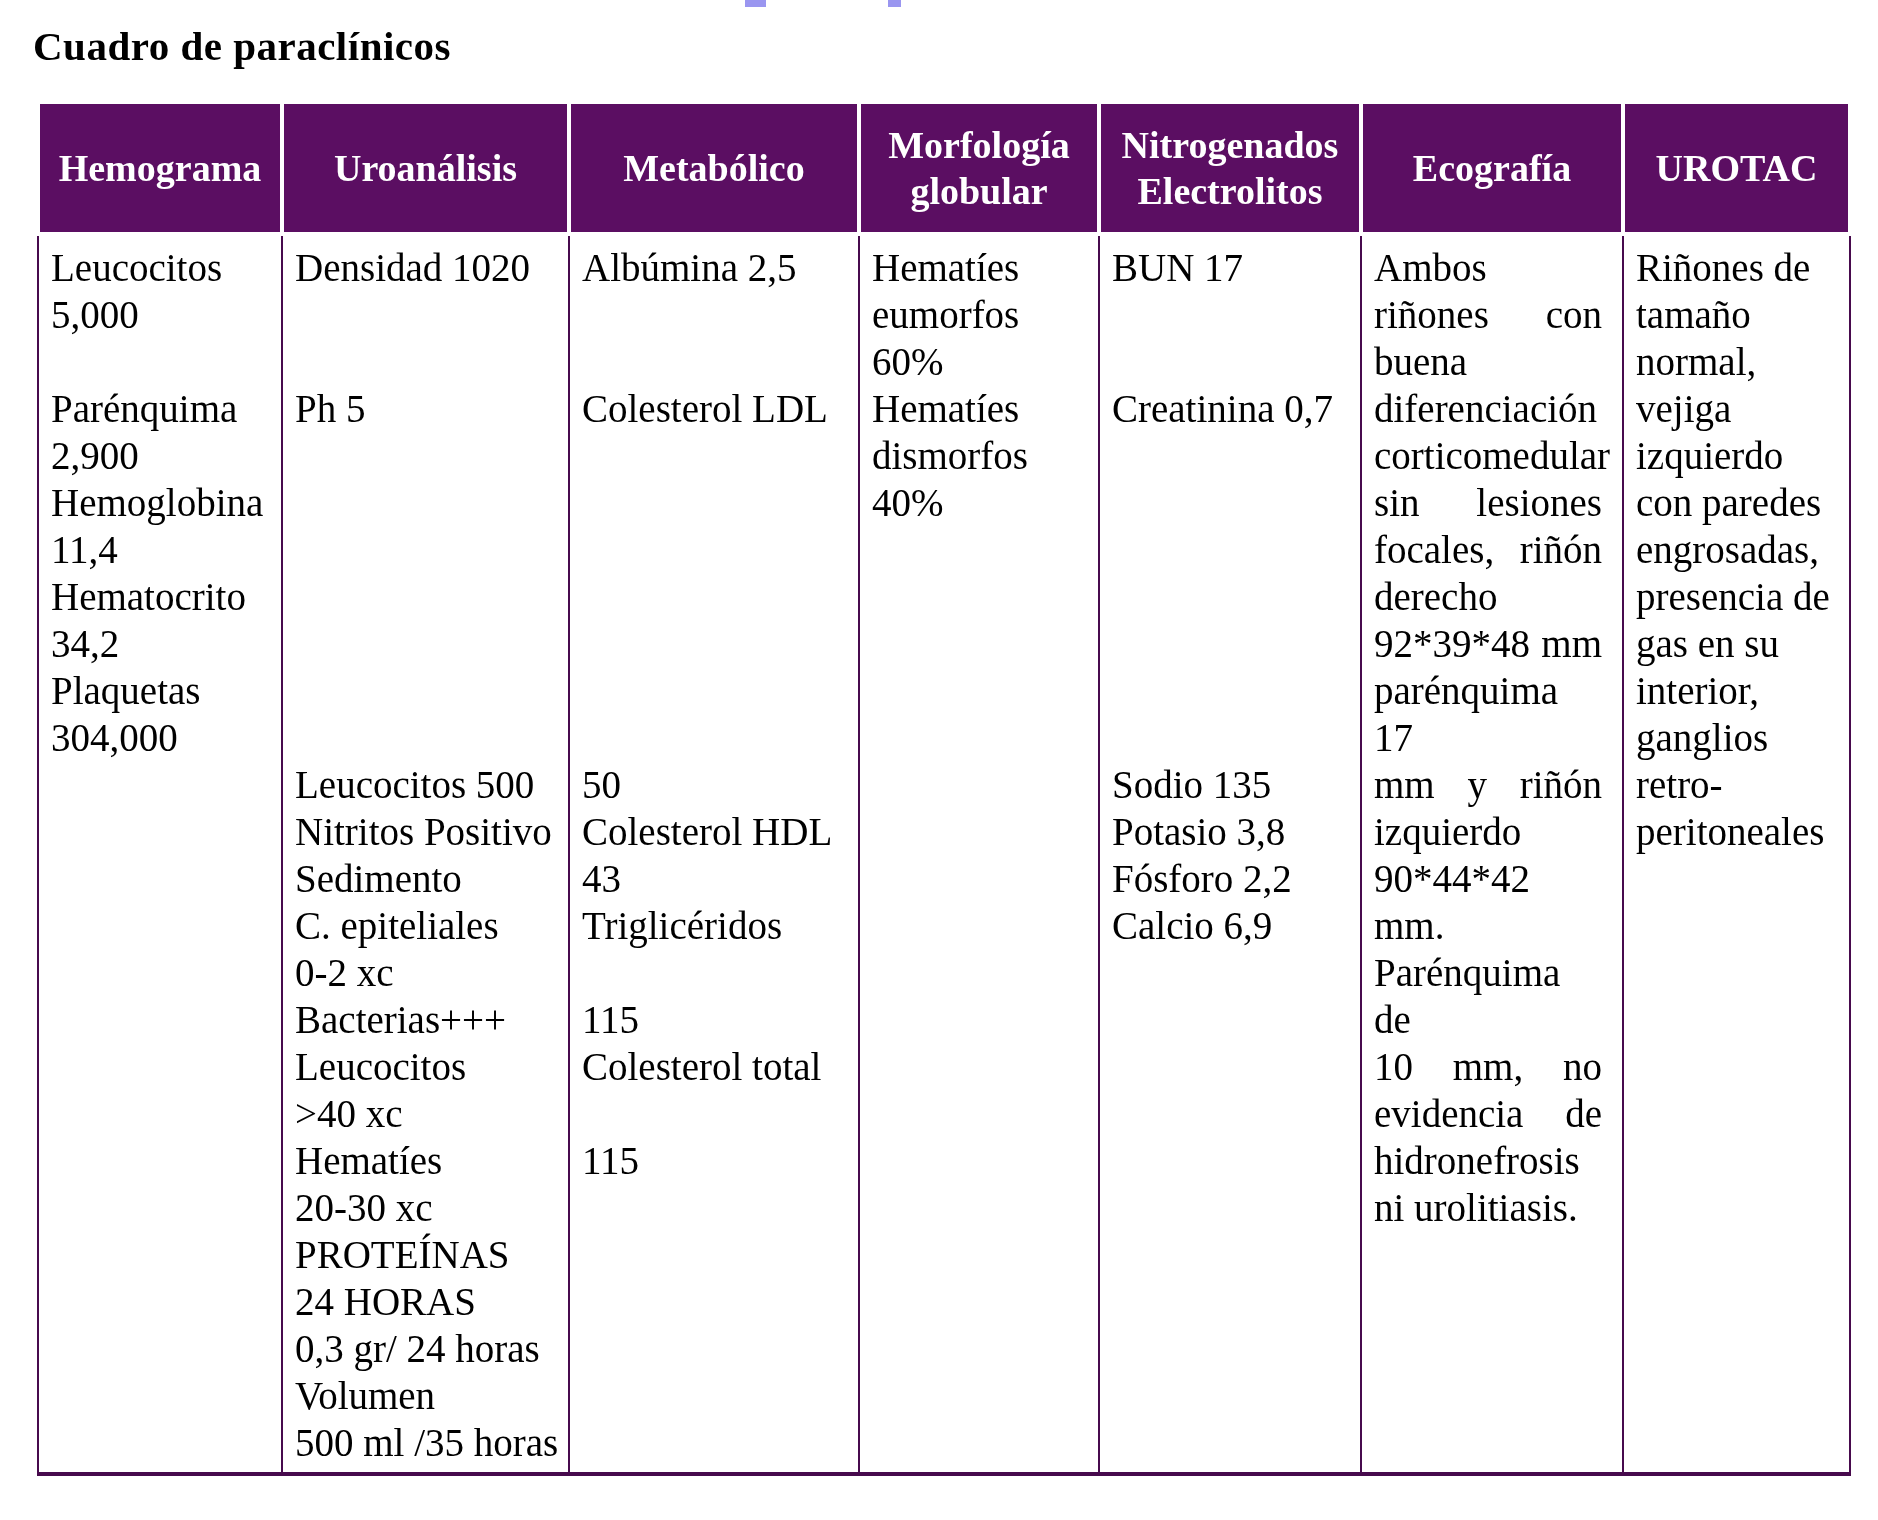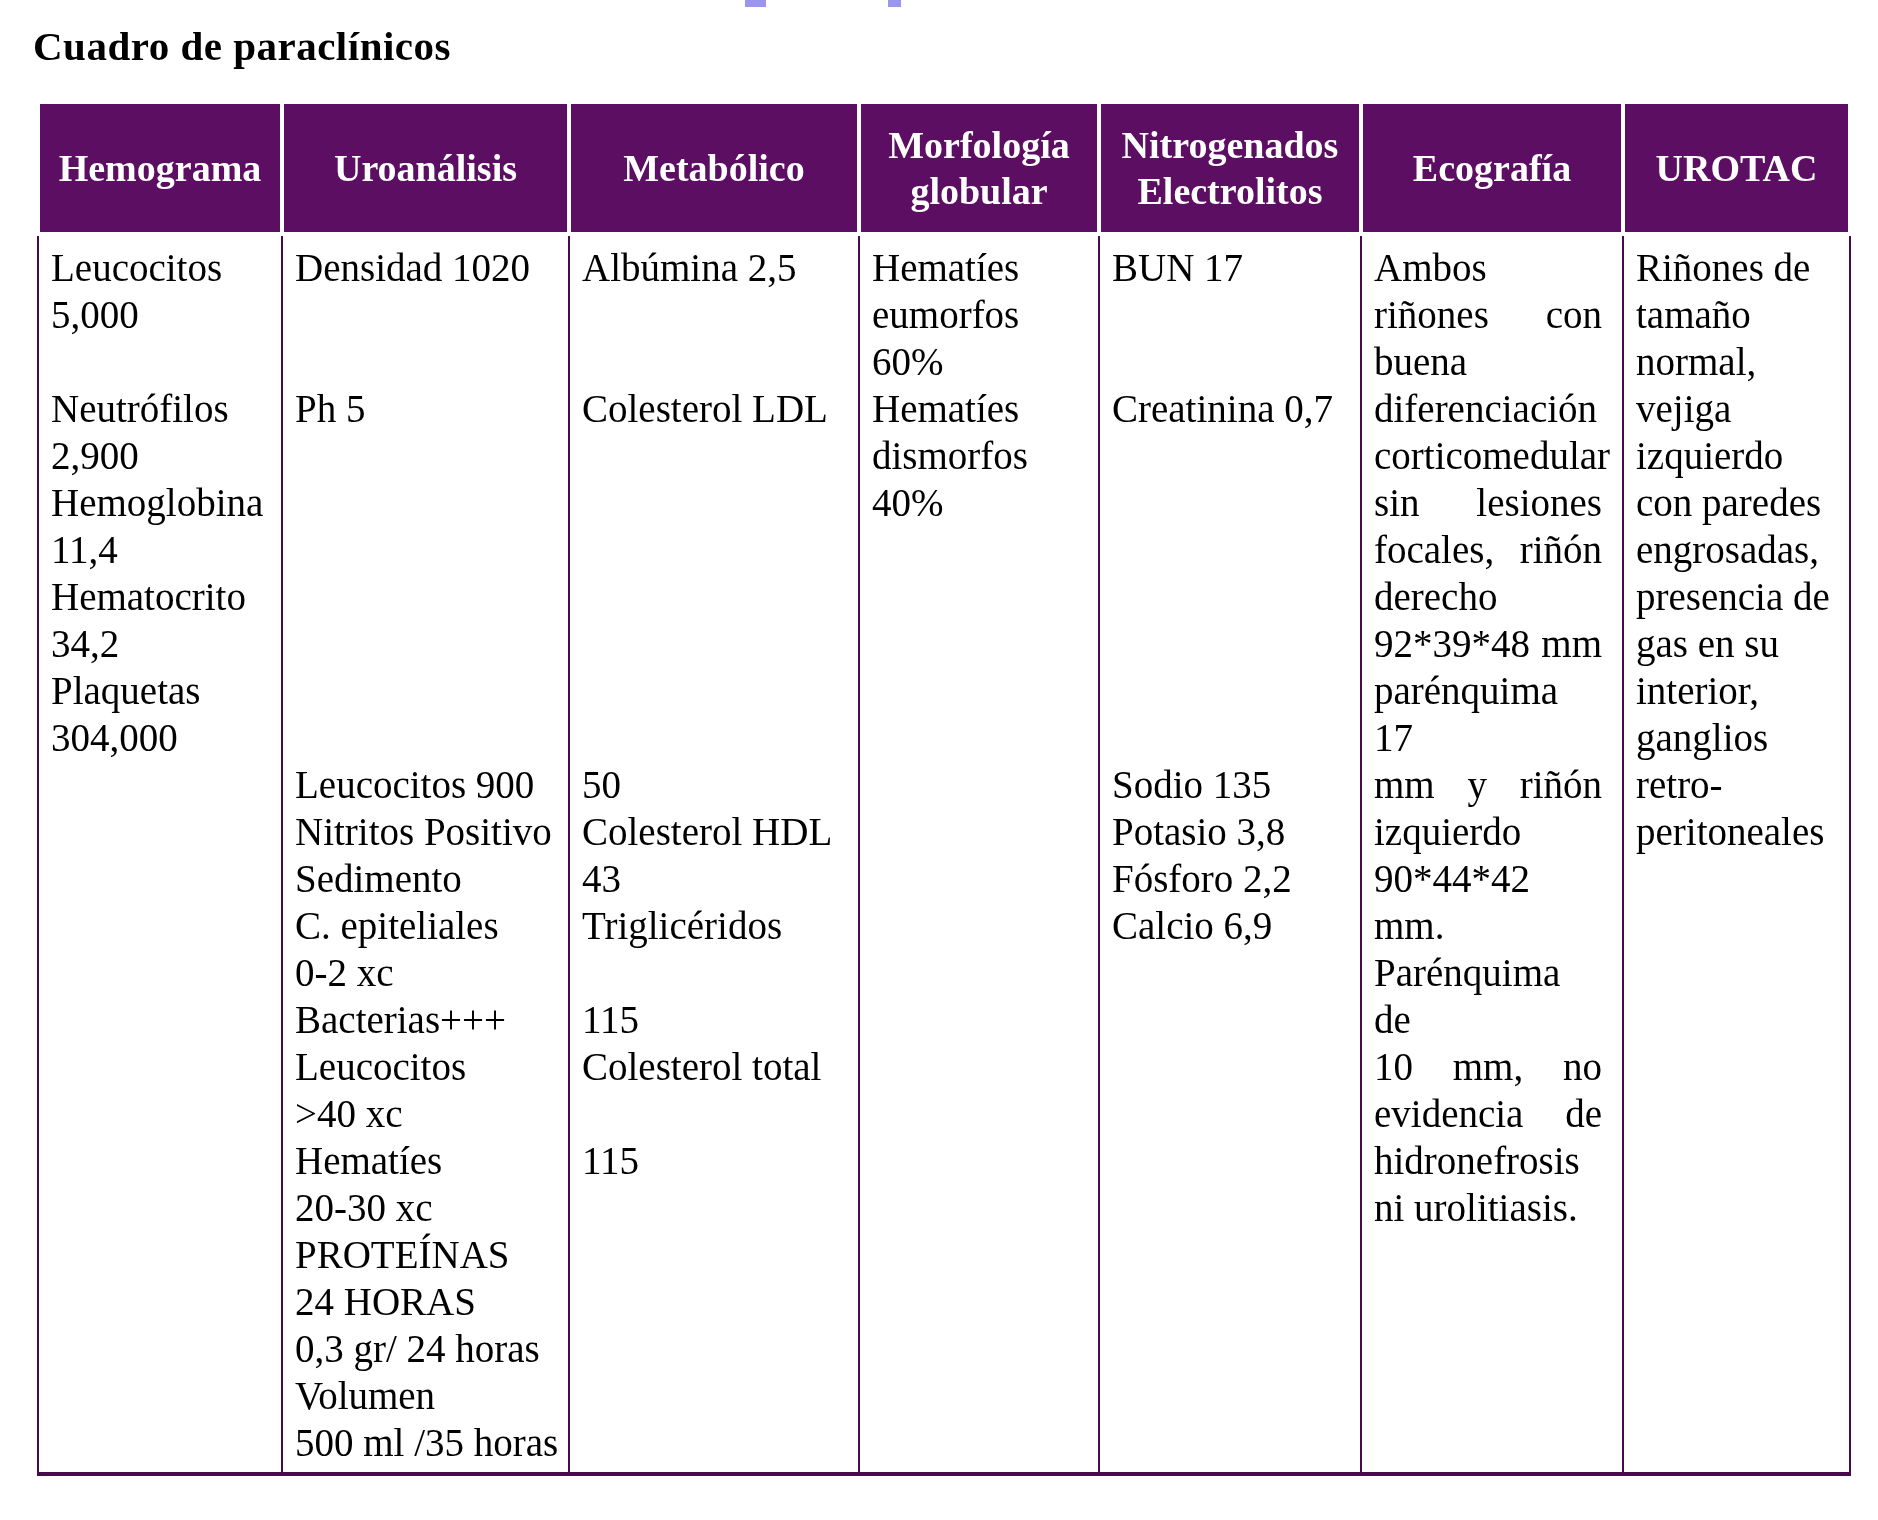--- a/index.html
+++ b/index.html
@@ -108,42 +108,42 @@
         <th>Ecografía</th>
         <th>UROTAC</th>
       </tr>
     </thead>
     <tbody>
       <tr>
         <td>
             <p class="line">Leucocitos</p>
             <p class="line">5,000</p>
             <p class="line"></p>
-            <p class="line">Neutrófilos</p>
+            <p class="line">Parénquima</p>
             <p class="line">2,900</p>
             <p class="line">Hemoglobina</p>
             <p class="line">11,4</p>
             <p class="line">Hematocrito</p>
             <p class="line">34,2</p>
             <p class="line">Plaquetas</p>
             <p class="line">304,000</p>
           </td>
         <td>
             <p class="line">Densidad 1020</p>
             <p class="line"></p>
             <p class="line"></p>
             <p class="line">Ph 5</p>
             <p class="line"></p>
             <p class="line"></p>
             <p class="line"></p>
             <p class="line"></p>
             <p class="line"></p>
             <p class="line"></p>
             <p class="line"></p>
-            <p class="line">Leucocitos 900</p>
+            <p class="line">Leucocitos 500</p>
             <p class="line">Nitritos Positivo</p>
             <p class="line">Sedimento</p>
             <p class="line">C. epiteliales</p>
             <p class="line">0-2 xc</p>
             <p class="line">Bacterias+++</p>
             <p class="line">Leucocitos</p>
             <p class="line">&gt;40 xc</p>
             <p class="line">Hematíes</p>
             <p class="line">20-30 xc</p>
             <p class="line">PROTEÍNAS</p>

